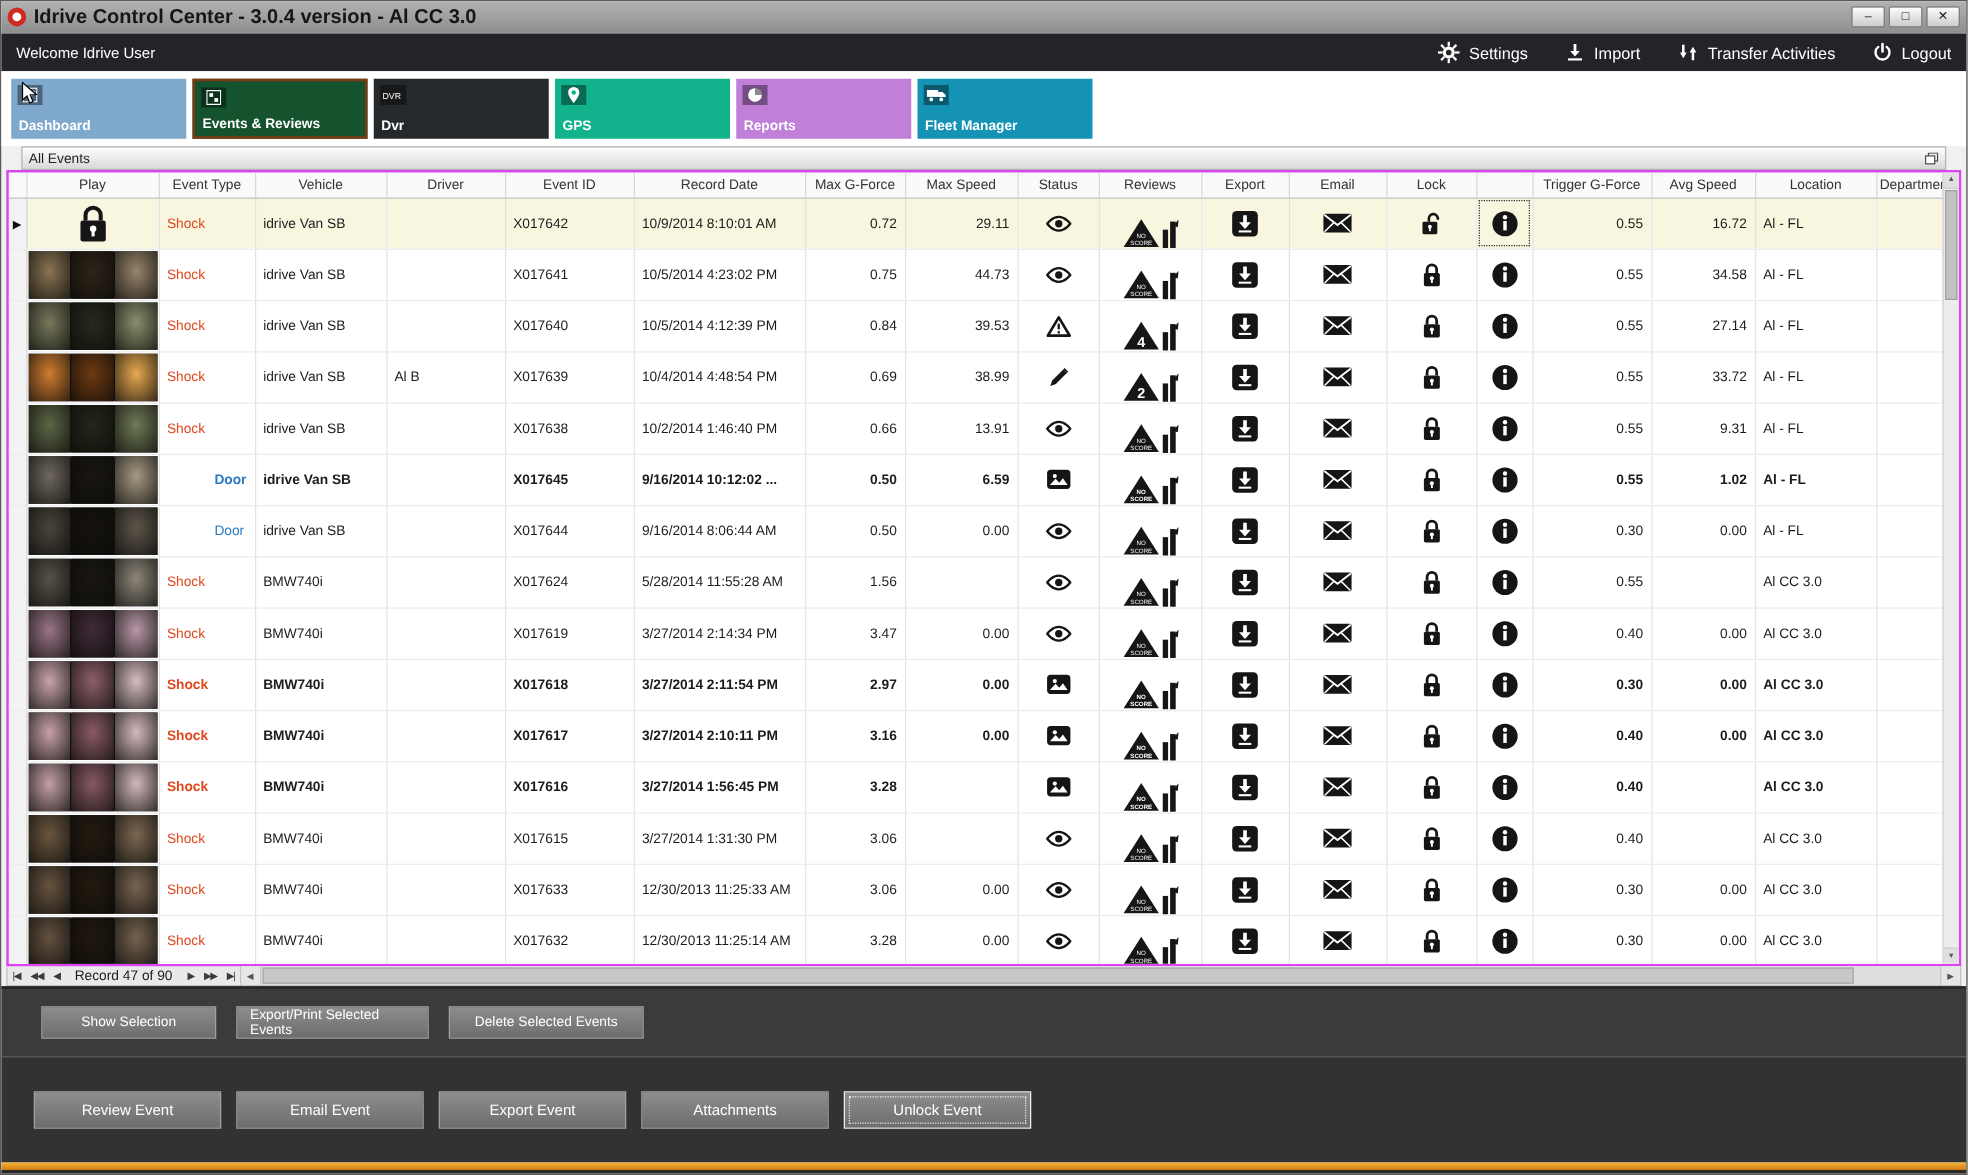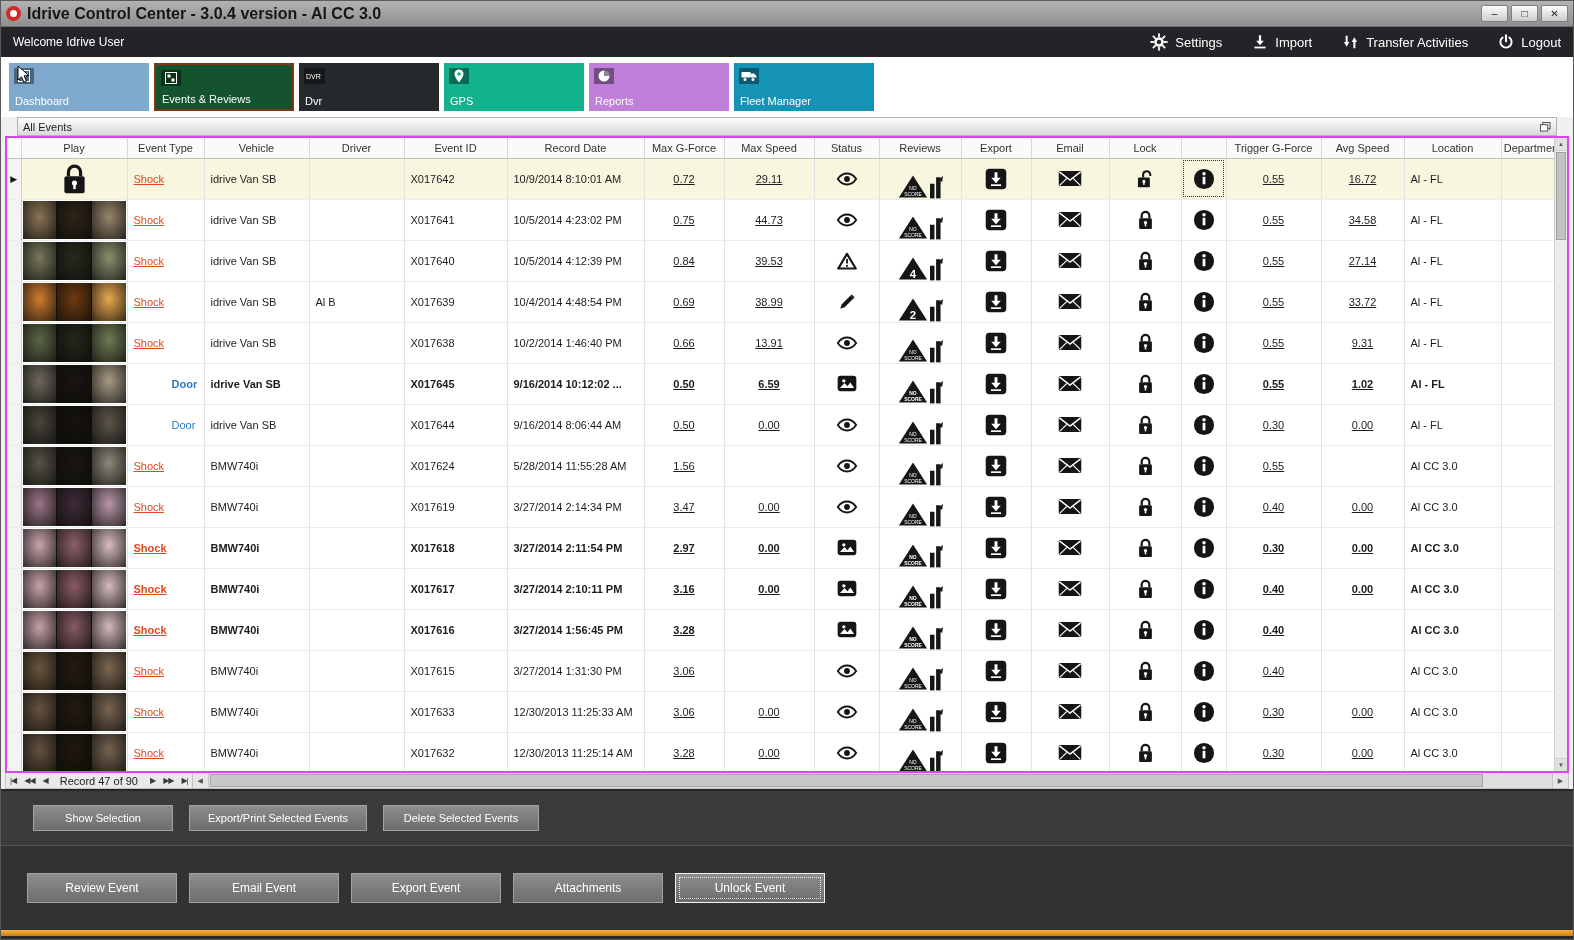--- a/index.html
+++ b/index.html
@@ -20,46 +20,46 @@
   .welcome{font-size:12px;}
   .tb-actions{margin-left:auto;display:flex;align-items:center;gap:30px;}
   .tb-action{display:flex;align-items:center;gap:7px;font-size:13px;cursor:default;}
 
   
   .tiles{height:60px;flex:0 0 60px;background:#ffffff;display:flex;align-items:center;padding-left:8px;gap:5px;}
   .tile{width:140px;height:48px;position:relative;color:#fff;flex:0 0 140px;}
   .tile.selected{border:2px solid #7d3a12;}
   .tile-ico{position:absolute;left:5px;top:5px;min-width:20px;height:16px;background:rgba(0,0,0,.4);
             display:flex;align-items:center;justify-content:center;padding:1px 2px;}
-  .tile-label{position:absolute;left:6px;bottom:4px;font-size:11px;font-weight:normal;white-space:nowrap;}
+  .tile-label{position:absolute;left:6px;bottom:4px;font-size:11px;font-weight:bold;white-space:nowrap;}
   .cursor-overlay{position:absolute;left:16px;top:64px;z-index:60;pointer-events:none;}
 
   
   .page-title{flex:0 0 36px;font-size:15px;color:#141414;display:flex;align-items:center;padding-left:16px;}
   .group-bar{flex:0 0 19px;margin:0 16px;background:linear-gradient(#fdfdfd,#d9d9d9);border:1px solid #b3b3b3;
              display:flex;align-items:center;font-size:11px;color:#222;padding:1px 5px;}
   .group-bar .gb-ico{margin-left:auto;display:flex;align-items:center;}
 
   
   .grid-wrap{flex:0 0 637px;position:relative;margin:0 4px;background:#fff;border:2px solid #d946ef;overflow:hidden;}
   table{border-collapse:collapse;table-layout:fixed;width:1545px;font-size:11px;color:#1c1c1c;}
   th{height:20px;background:#fafafa;border-right:1px solid #d8d8d8;border-bottom:1px solid #bfbfbf;
      font-weight:normal;font-size:11px;color:#333;text-align:center;overflow:hidden;white-space:nowrap;padding:0 2px;}
   td{height:40px;border-right:1px solid #e3e3e3;border-bottom:1px solid #ececec;padding:0 6px;overflow:hidden;white-space:nowrap;background:#fff;}
   tr.selected td{background:#f8f6df;}
   tr.boldrow td{font-weight:bold;}
-  td.num{text-align:center;text-decoration:underline;}
+  td.num{text-align:right;}
   td.center{text-align:center;padding:0;}
   td.ind{background:#f3f3f3;border-right:1px solid #cfcfcf;text-align:center;padding:0;font-size:9px;color:#111;}
   tr.selected td.ind{background:#f3f3f3;}
   td.play-cell{padding:0;}
   .thumb{display:flex;gap:1px;height:38px;margin:1px 1px;background:#101010;}
   .thumb>div{flex:1;}
   .biglock{display:flex;align-items:center;justify-content:center;height:40px;}
-  .type-shock{color:#e0481e;text-decoration:underline;}
+  .type-shock{color:#e0481e;}
   .type-door{color:#2a79c0;padding-left:44px;}
   .ic{display:inline-flex;align-items:center;justify-content:center;vertical-align:middle;}
   .rev-wrap{display:flex;align-items:flex-end;justify-content:center;gap:2px;height:40px;padding-top:7px;}
   td.focus-cell{outline:1px dotted #333;outline-offset:-3px;}
 
   
   .vscroll{position:absolute;top:0;right:0;bottom:0;width:13px;background:#ececec;border-left:1px solid #cfcfcf;}
   .vs-btn{height:13px;display:flex;align-items:center;justify-content:center;font-size:6px;color:#555;background:#e0e0e0;border-bottom:1px solid #cfcfcf;}
   .vs-btn.bottom{position:absolute;bottom:0;left:0;right:0;border-top:1px solid #cfcfcf;border-bottom:none;}
   .vs-thumb{position:absolute;top:14px;left:1px;right:1px;height:88px;background:#c2c2c2;border:1px solid #9f9f9f;}
@@ -1406,21 +1406,21 @@
     <span class="nav-btn">▶|</span>
     <div class="hbar">
       <div class="hb-btn left">◀</div>
       <div class="hb-thumb"></div>
       <div class="hb-btn right">▶</div>
     </div>
   </div>
 
   <div class="panel1" id="panel1">
       <div class="btn-dark" style="width: 140px;">Show Selection</div>
-      <div class="btn-dark" style="width: 178px;">Export/Print Selected Events</div>
+      <div class="btn-dark" style="width: 154px;">Export/Print Selected Events</div>
       <div class="btn-dark" style="width: 156px;">Delete Selected  Events</div>
     </div>
 
   <div class="panel2" id="panel2">
       <div class="btn-dark btn2">Review Event</div>
       <div class="btn-dark btn2">Email Event</div>
       <div class="btn-dark btn2">Export Event</div>
       <div class="btn-dark btn2">Attachments</div>
       <div class="btn-dark btn2 focused">Unlock Event</div>
     </div>

